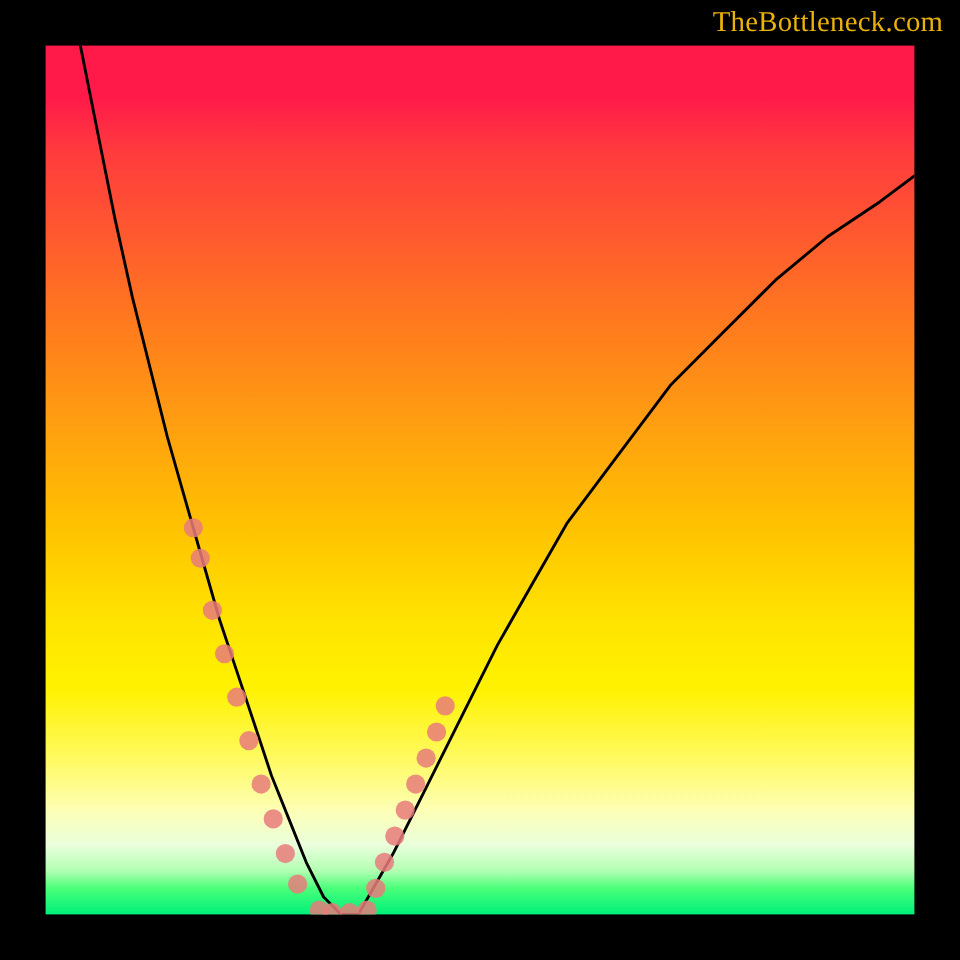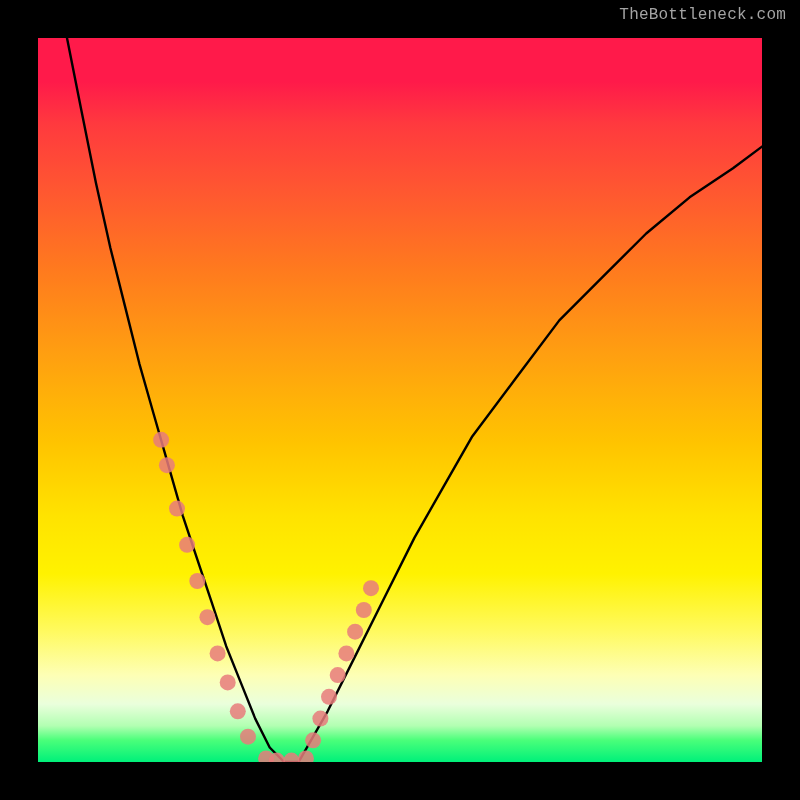--- a/index.html
+++ b/index.html
@@ -39,23 +39,23 @@
       #eaffdc 92%,
       #b2ffb2 95%,
       #4aff7a 97%,
       #00f07a 100%
     );
   }
   .watermark {
     position: absolute;
     top: 6px;
     right: 14px;
-    font-family: Liberation Mono, monospace;
-    font-size: 16px;
-    color: #a3a3a3;
+    font-family: Liberation Serif, serif;
+    font-size: 24px;
+    color: #eab308;
     letter-spacing: 0.2px;
     user-select: none;
   }
   svg.curve {
     position: absolute;
     top: 0;
     left: 0;
     width: 724px;
     height: 724px;
   }

